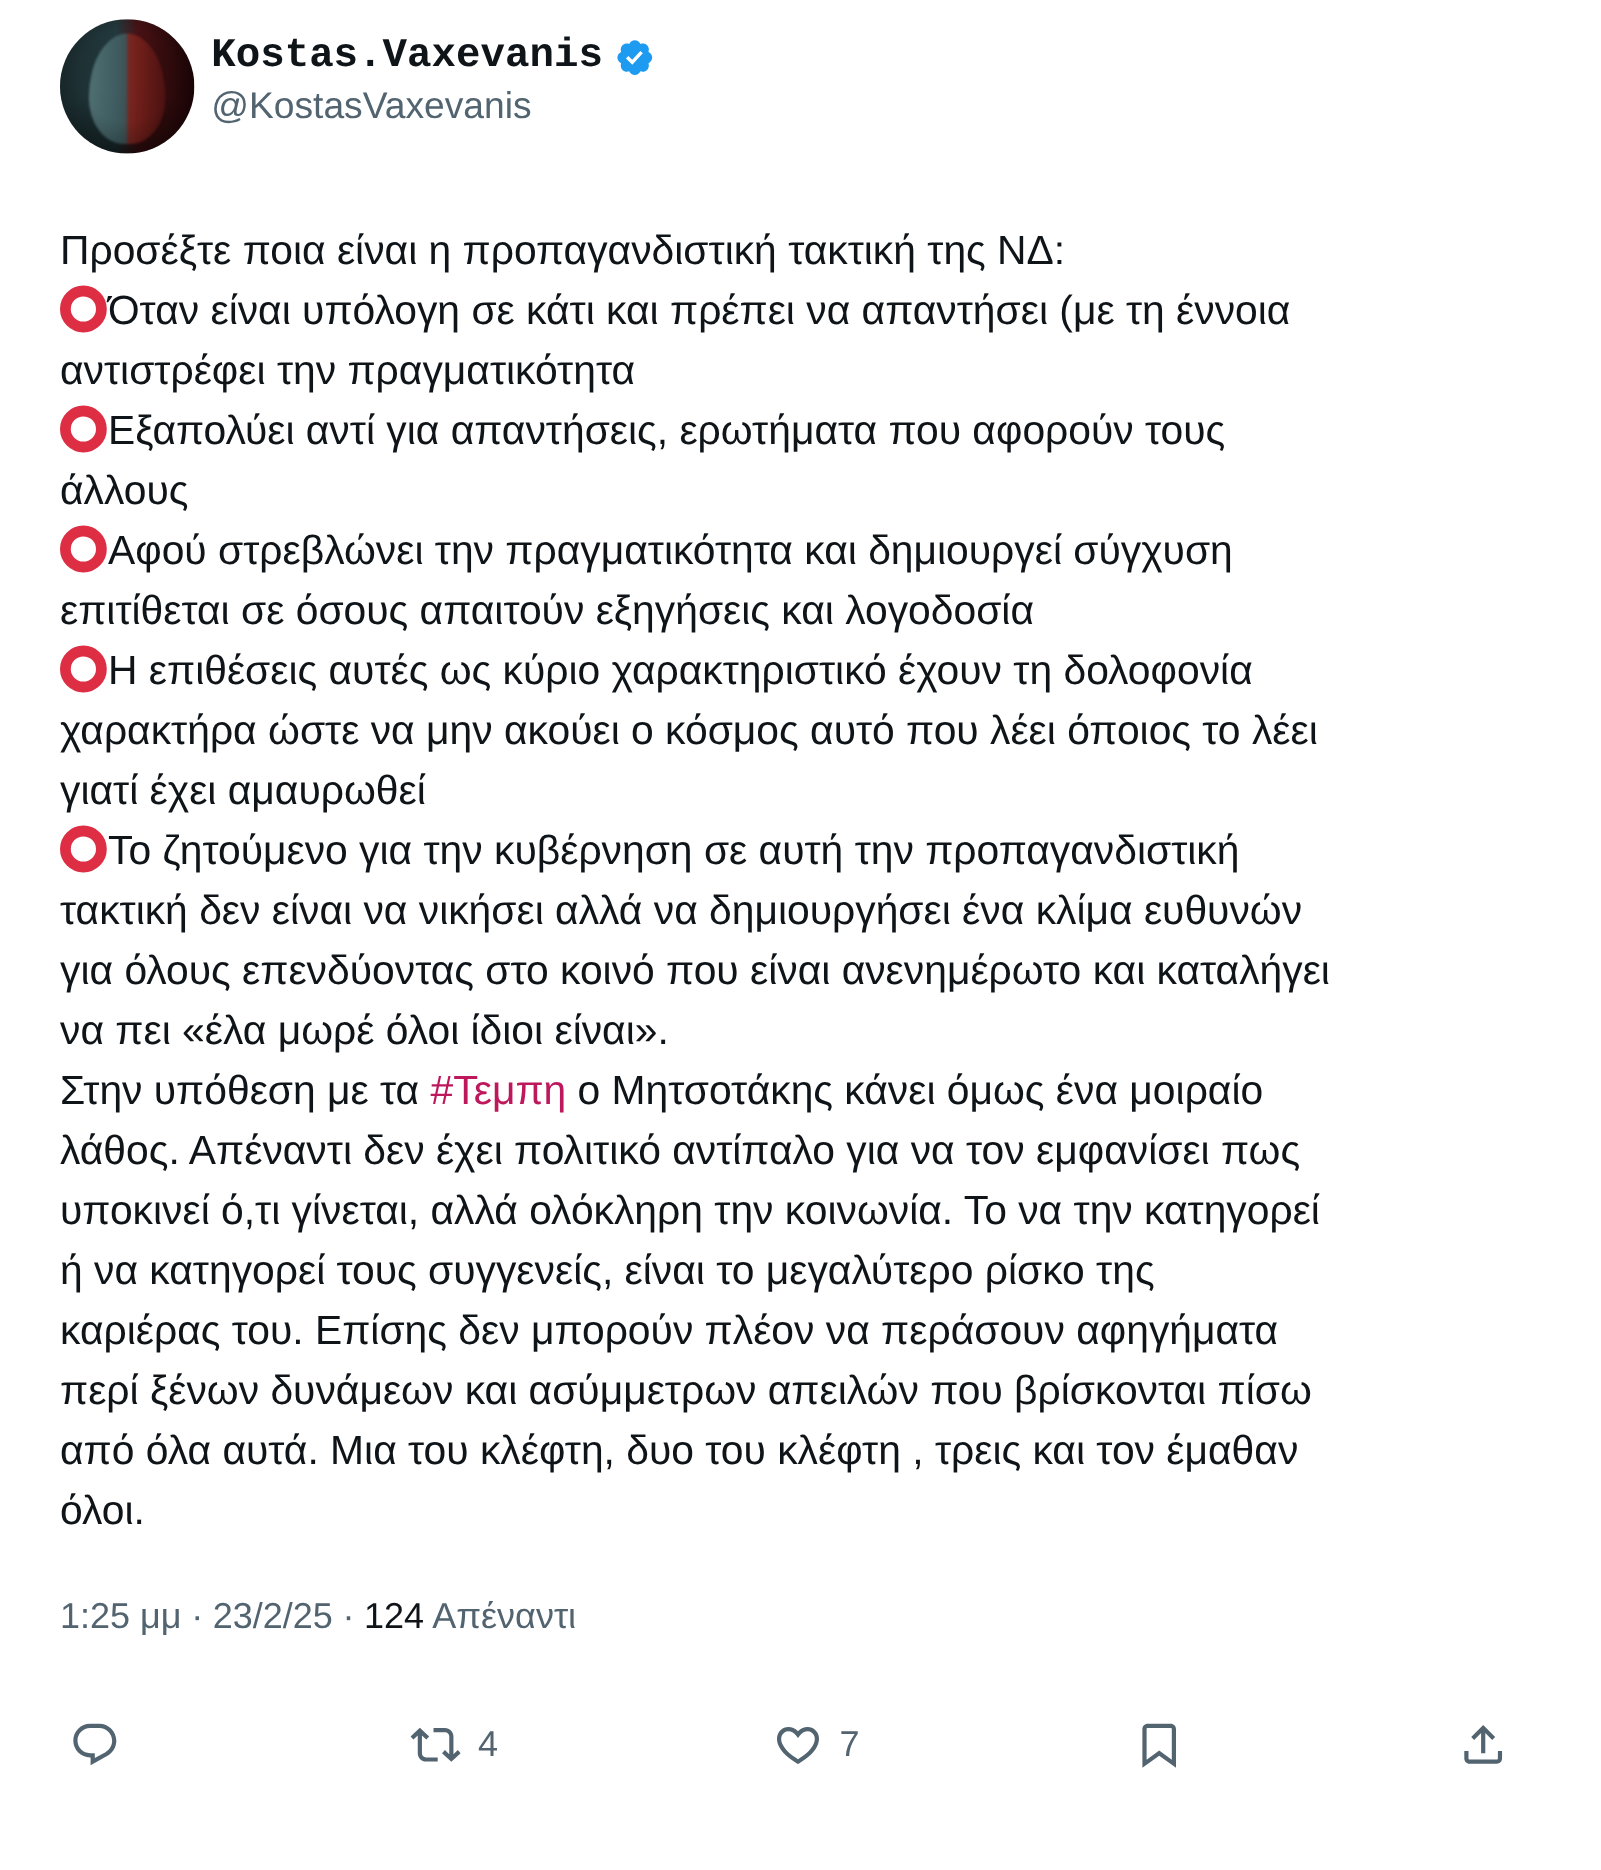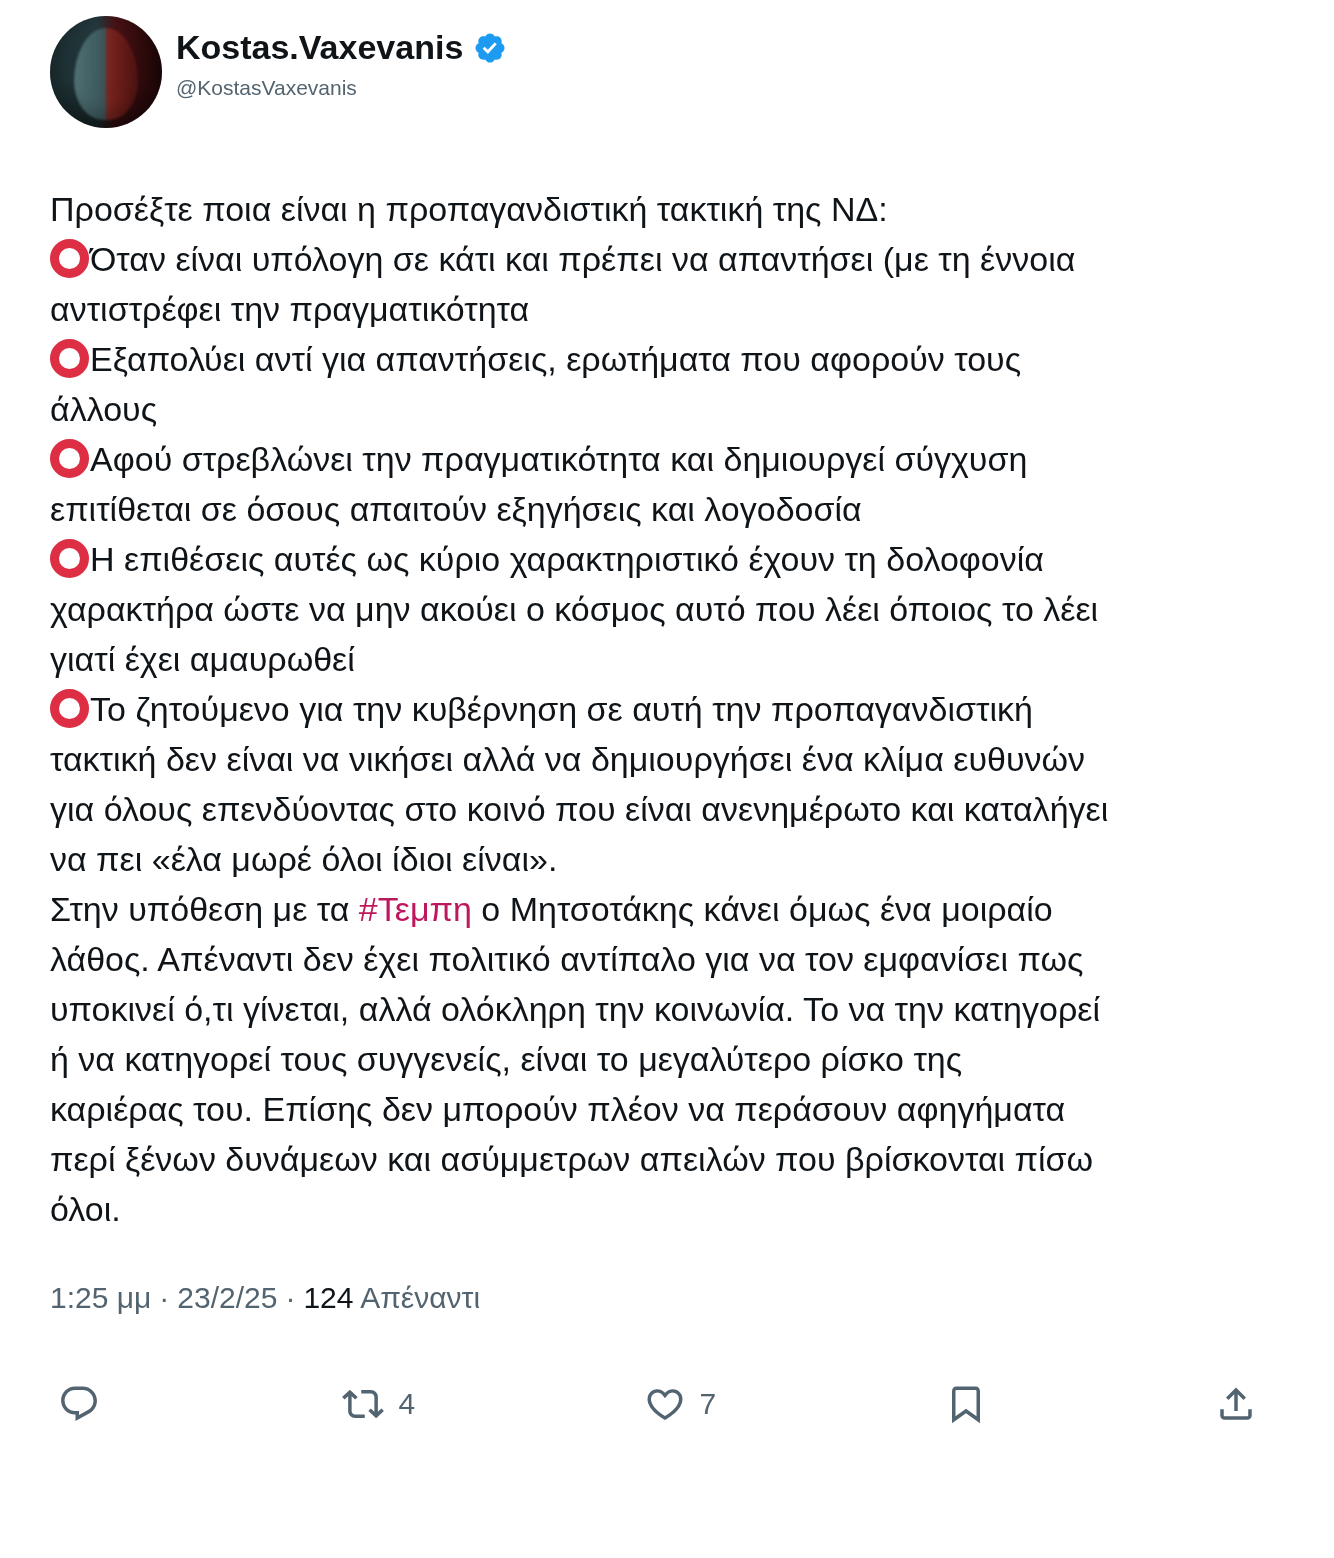--- a/index.html
+++ b/index.html
@@ -30,25 +30,25 @@
     background: linear-gradient(90deg, #5f8487 0%, #436266 48%, #8f2a22 52%, #541512 100%);
     opacity: 0.75;
     filter: blur(1px);
   }
   .avatar::after {
     content: "";
     position: absolute; left: 0; top: 0; right: 0; bottom: 0;
     background: radial-gradient(circle at 50% 42%, rgba(0,0,0,0) 45%, rgba(0,0,0,0.45) 100%);
   }
   .id-block { padding-top: 10px; min-width: 0; }
-  .name-row { display: flex; align-items: center; gap: 10px; }
+  .name-row { display: flex; align-items: center; gap: 10px; font-family: Liberation Mono, monospace; }
   .display-name { font-size: 34px; font-weight: 700; line-height: 42px; color: #0f1419; cursor: pointer; }
   .verified { width: 34px; height: 34px; display: inline-block; margin-top: 2px; }
   .verified svg { width: 100%; height: 100%; display: block; }
-  .handle { font-size: 21px; line-height: 40px; color: #536471; cursor: pointer; }
+  .handle { font-size: 31px; line-height: 40px; color: #536471; cursor: pointer; }
 
   
   .body-text { margin-top: 56px; font-size: 34px; line-height: 50px; color: #0f1419; letter-spacing: 0; }
   .tline { min-height: 50px; white-space: pre; }
   .tline span { white-space: pre; text-align: right; }
   .red-circle {
     display: inline-block; width: 39px; height: 39px;
     border: 9px solid #dd2e44; border-radius: 50%;
     vertical-align: -7px; margin-right: 1px;
     background: transparent;
@@ -105,20 +105,21 @@
       <div class="tline"><span class="red-circle"></span><span>Το ζητούμενο για την κυβέρνηση σε αυτή την προπαγανδιστική</span></div>
       <div class="tline"><span>τακτική δεν είναι να νικήσει αλλά να δημιουργήσει ένα κλίμα ευθυνών</span></div>
       <div class="tline"><span>για όλους επενδύοντας στο κοινό που είναι ανενημέρωτο και καταλήγει</span></div>
       <div class="tline"><span>να πει «έλα μωρέ όλοι ίδιοι είναι».</span></div>
       <div class="tline"><span>Στην υπόθεση με τα </span><a class="hashtag">#Τεμπη</a><span> ο Μητσοτάκης κάνει όμως ένα μοιραίο</span></div>
       <div class="tline"><span>λάθος. Απέναντι δεν έχει πολιτικό αντίπαλο για να τον εμφανίσει πως</span></div>
       <div class="tline"><span>υποκινεί ό,τι γίνεται, αλλά ολόκληρη την κοινωνία. Το να την κατηγορεί</span></div>
       <div class="tline"><span>ή να κατηγορεί τους συγγενείς, είναι το μεγαλύτερο ρίσκο της</span></div>
       <div class="tline"><span>καριέρας του. Επίσης δεν μπορούν πλέον να περάσουν αφηγήματα</span></div>
       <div class="tline"><span>περί ξένων δυνάμεων και ασύμμετρων απειλών που βρίσκονται πίσω</span></div>
+      <div class="tline"><span>από όλα αυτά. Μια του κλέφτη, δυο του κλέφτη , τρεις και τον έμαθαν</span></div>
       <div class="tline"><span>όλοι.</span></div>
     </div>
 
   <div class="meta">
     <span>1:25 μμ</span><span class="sep">·</span><span>23/2/25</span><span class="sep">·</span><span class="views-count">124</span><span> </span><span>Απέναντι</span>
   </div>
 
   <div class="actions">
     <div class="action">
       <span>

